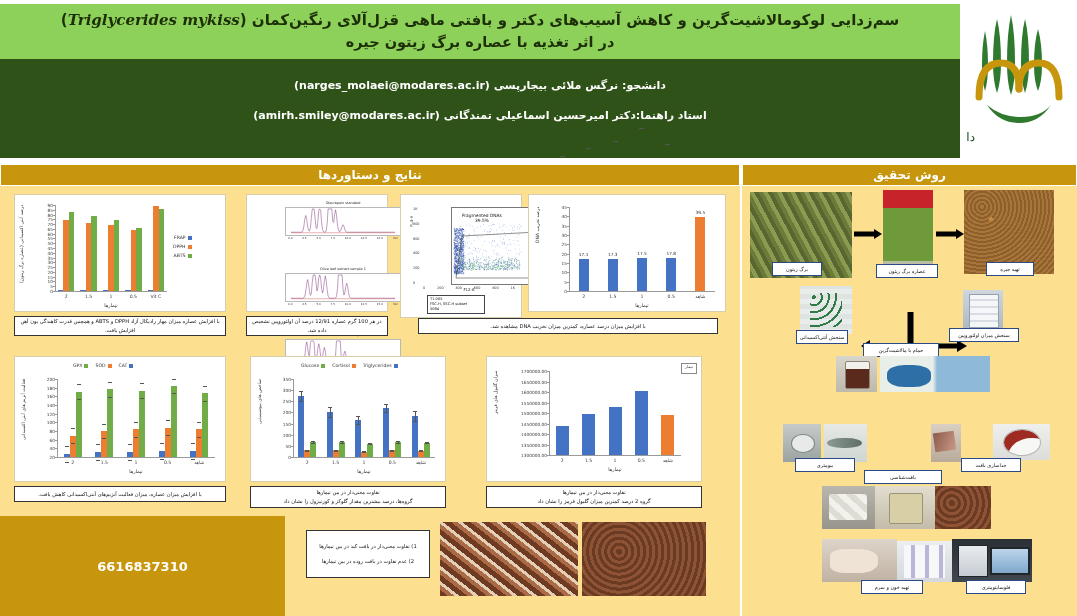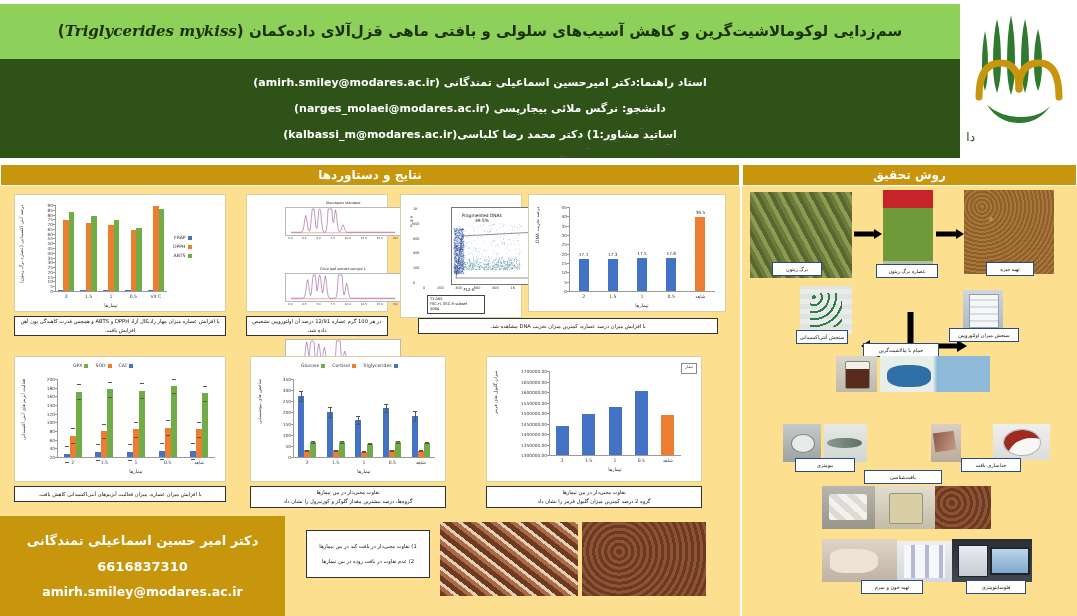--- a/index.html
+++ b/index.html
@@ -160,29 +160,29 @@
 </style>
 </head>
 <body>
 
 <div class="poster">
 
   <div class="hdr">
 
     <div class="hdr-title">
       <div class="l1">
-        <span>سم‌زدایی لوکومالاشیت‌گرین و کاهش آسیب‌های سلولی و بافتی ماهی قزل‌آلای داده‌کمان (</span><span class="ital">Triglycerides mykiss</span><span>)</span>
+        <span>سم‌زدایی لوکومالاشیت‌گرین و کاهش آسیب‌های دکتر و بافتی ماهی قزل‌آلای رنگین‌کمان (</span><span class="ital">Triglycerides mykiss</span><span>)</span>
       </div>
+      <div class="l2">در اثر تغذیه با عصاره برگ زیتون جیره</div>
     </div>
 
     <div class="hdr-auth">
+      <div class="row">دانشجو: نرگس ملائی بیجارپسی (narges_molaei@modares.ac.ir)</div>
       <div class="row">استاد راهنما:دکتر امیرحسین اسماعیلی تمندگانی (amirh.smiley@modares.ac.ir)</div>
-      <div class="row">دانشجو: نرگس ملائی بیجارپسی (narges_molaei@modares.ac.ir)</div>
       <div class="row spread">
-        <span>اساتید مشاور:1) دکتر محمد رضا کلباسی(kalbassi_m@modares.ac.ir)</span>
       </div>
     </div>
 
     <div class="logo-wrap">
       <svg width="104" height="150" viewBox="0 0 104 150" aria-hidden="true">
         <g fill="#2f7a2f">
           <path d="M30 14 q4 16 4 44 q0 18 -4 30 q-4 -12 -4 -30 q0 -28 4 -44z"></path>
           <path d="M44 10 q4 18 4 48 q0 20 -4 32 q-4 -12 -4 -32 q0 -30 4 -48z"></path>
           <path d="M58 14 q4 16 4 44 q0 18 -4 30 q-4 -12 -4 -30 q0 -28 4 -44z"></path>
           <path d="M71 24 q4 14 4 36 q0 16 -4 26 q-4 -10 -4 -26 q0 -22 4 -36z"></path>
@@ -2269,18 +2269,16 @@
 
     <div class="photo ph-hand" style="left:80px;top:353px;width:75px;height:43px;"></div>
     <div class="photo ph-tubes" style="left:155px;top:355px;width:55px;height:41px;"></div>
     <div class="plabel" style="left:119px;top:394px;width:62px;height:14px;">تهیه خون و سرم</div>
 
     <div class="photo ph-cyto" style="left:210px;top:353px;width:80px;height:43px;"></div>
     <div class="plabel" style="left:224px;top:394px;width:60px;height:14px;">فلوسایتومتری</div>
   </div>
 
   <div class="contact">
-    <div>دکتر امیر حسین اسماعیلی تمندگانی</div>
     <div>6616837310</div>
-    <div class="mail">amirh.smiley@modares.ac.ir</div>
   </div>
 
 </div>
 
 </body></html>

